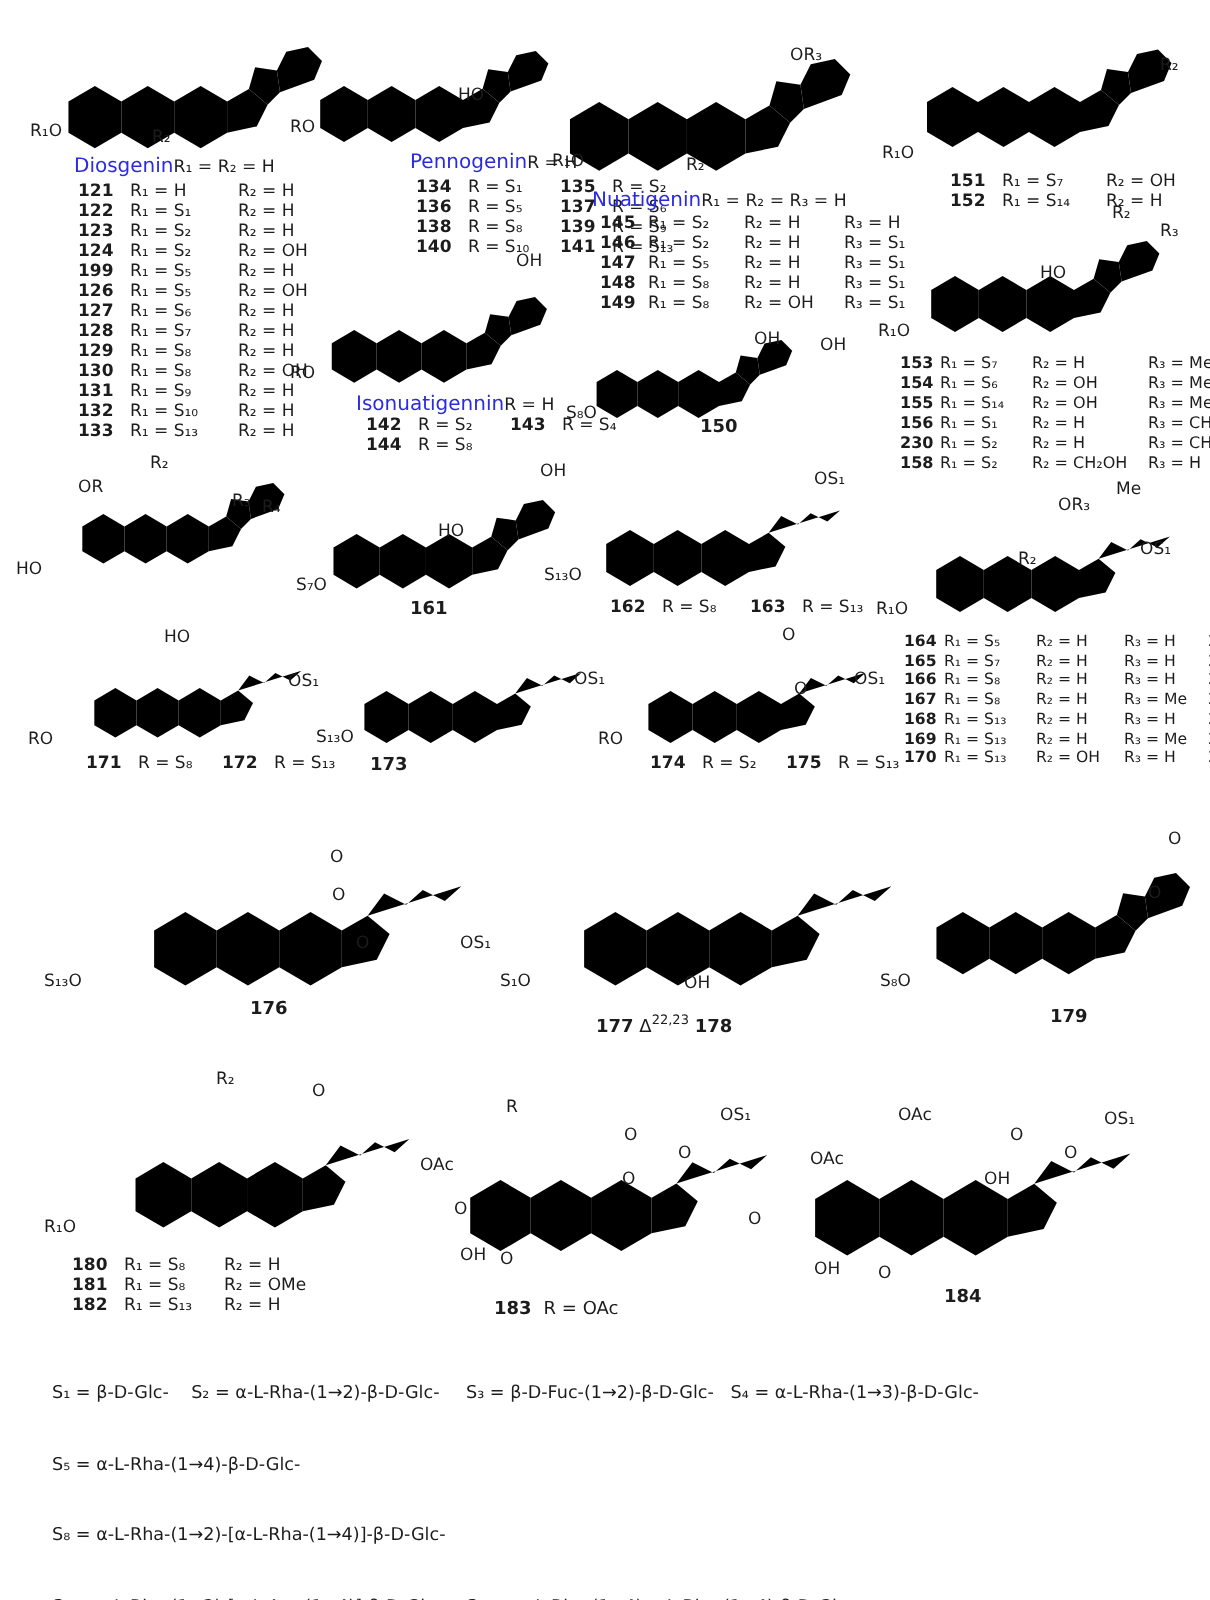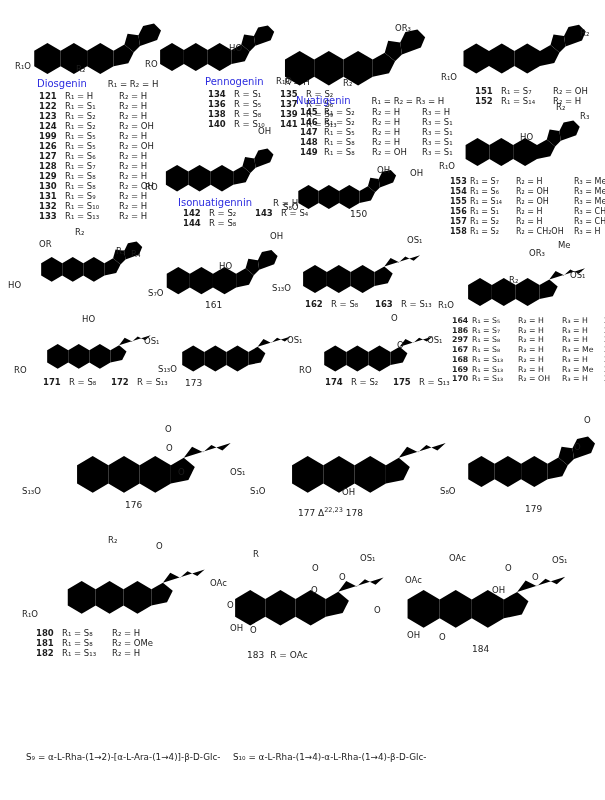--- a/index.html
+++ b/index.html
@@ -8,23 +8,23 @@
   .abs{position:absolute}
   .struct{position:absolute}
   .ann{position:absolute;font-size:8.5px;line-height:9px;font-style:normal;white-space:nowrap;color:#1c1c1c}
   .g{position:absolute;display:grid;font-size:8.5px;line-height:10px;white-space:nowrap}
   .g b{font-weight:700}
   .g.small{font-size:8px}
   .g.tiny{font-size:7.8px;line-height:9.7px}
   .g.tall{line-height:12.5px}
   .nrow{font-size:8.6px;white-space:nowrap}
   .cname{color:#2b2bdf;font-weight:400;font-size:10px}
-  .cond{margin-left:21px}
+  .cond{margin-left:0}
   .cap{position:absolute;font-size:9px;white-space:nowrap}
-  .cap b{font-weight:400}
+  .cap b{font-weight:700}
   .cap .lt{font-weight:400;margin-left:6px}
   .sup{vertical-align:super;font-size:6.5px}
   .sugars{position:absolute;font-size:8.8px;white-space:pre}
   .srow{display:grid;grid-template-columns:207px 1fr;line-height:15.5px}
 </style>
 </head>
 <body>
 
 <div id="fig">
 
@@ -213,21 +213,21 @@
       <span>R₂ = OH</span>
       <span>R₃ = Me</span>
     <b>155</b>
       <span>R₁ = S₁₄</span>
       <span>R₂ = OH</span>
       <span>R₃ = Me</span>
     <b>156</b>
       <span>R₁ = S₁</span>
       <span>R₂ = H</span>
       <span>R₃ = CH₂OH</span>
-    <b>157</b>
+    <b>230</b>
       <span>R₁ = S₂</span>
       <span>R₂ = H</span>
       <span>R₃ = CH₂OH</span>
     <b>158</b>
       <span>R₁ = S₂</span>
       <span>R₂ = CH₂OH</span>
       <span>R₃ = H</span>
   </div>
 
   <svg class="struct" style="left:22px;top:226px" width="140" height="62" viewBox="0 0 180 100">
@@ -266,26 +266,26 @@
   <i class="ann" style="left:529px;top:249px">OR₃</i>
   <i class="ann" style="left:558px;top:241px">Me</i>
   <i class="ann" style="left:570px;top:271px">OS₁</i>
   <i class="ann" style="left:509px;top:276px">R₂</i>
   <div class="g tiny" style="left:452px;top:316px;grid-template-columns:20px 46px 44px 42px auto">
     <b>164</b>
       <span>R₁ = S₅</span>
       <span>R₂ = H</span>
       <span>R₃ = H</span>
       <span>25R</span>
-    <b>186</b>
+    <b>165</b>
       <span>R₁ = S₇</span>
       <span>R₂ = H</span>
       <span>R₃ = H</span>
       <span>25S</span>
-    <b>297</b>
+    <b>166</b>
       <span>R₁ = S₈</span>
       <span>R₂ = H</span>
       <span>R₃ = H</span>
       <span>25R</span>
     <b>167</b>
       <span>R₁ = S₈</span>
       <span>R₂ = H</span>
       <span>R₃ = Me</span>
       <span>25R</span>
     <b>168</b>
@@ -404,23 +404,23 @@
   <i class="ann" style="left:374px;top:606px">O</i>
   <i class="ann" style="left:407px;top:631px">OH</i>
   <i class="ann" style="left:439px;top:633px">O</i>
   <i class="ann" style="left:492px;top:586px">OH</i>
   <i class="ann" style="left:505px;top:564px">O</i>
   <i class="ann" style="left:532px;top:573px">O</i>
   <i class="ann" style="left:552px;top:556px">OS₁</i>
   <div class="cap" style="left:472px;top:644px"><b>184</b></div>
 
   <div class="sugars" style="left:26px;top:670px;width:575px">
-    <div class="srow"></div>
-    <div class="srow"></div>
-    <div class="srow"></div>
+    <div class="srow"><span>S₁ = β-D-Glc-    S₂ = α-L-Rha-(1→2)-β-D-Glc-</span><span>S₃ = β-D-Fuc-(1→2)-β-D-Glc-   S₄ = α-L-Rha-(1→3)-β-D-Glc-</span></div>
+    <div class="srow"><span>S₅ = α-L-Rha-(1→4)-β-D-Glc-</span></div>
+    <div class="srow"><span>S₈ = α-L-Rha-(1→2)-[α-L-Rha-(1→4)]-β-D-Glc-</span></div>
     <div class="srow"><span>S₉ = α-L-Rha-(1→2)-[α-L-Ara-(1→4)]-β-D-Glc-</span><span>S₁₀ = α-L-Rha-(1→4)-α-L-Rha-(1→4)-β-D-Glc-</span></div>
     
     
     
     
   </div>
 
 </div>
 
 </body></html>

